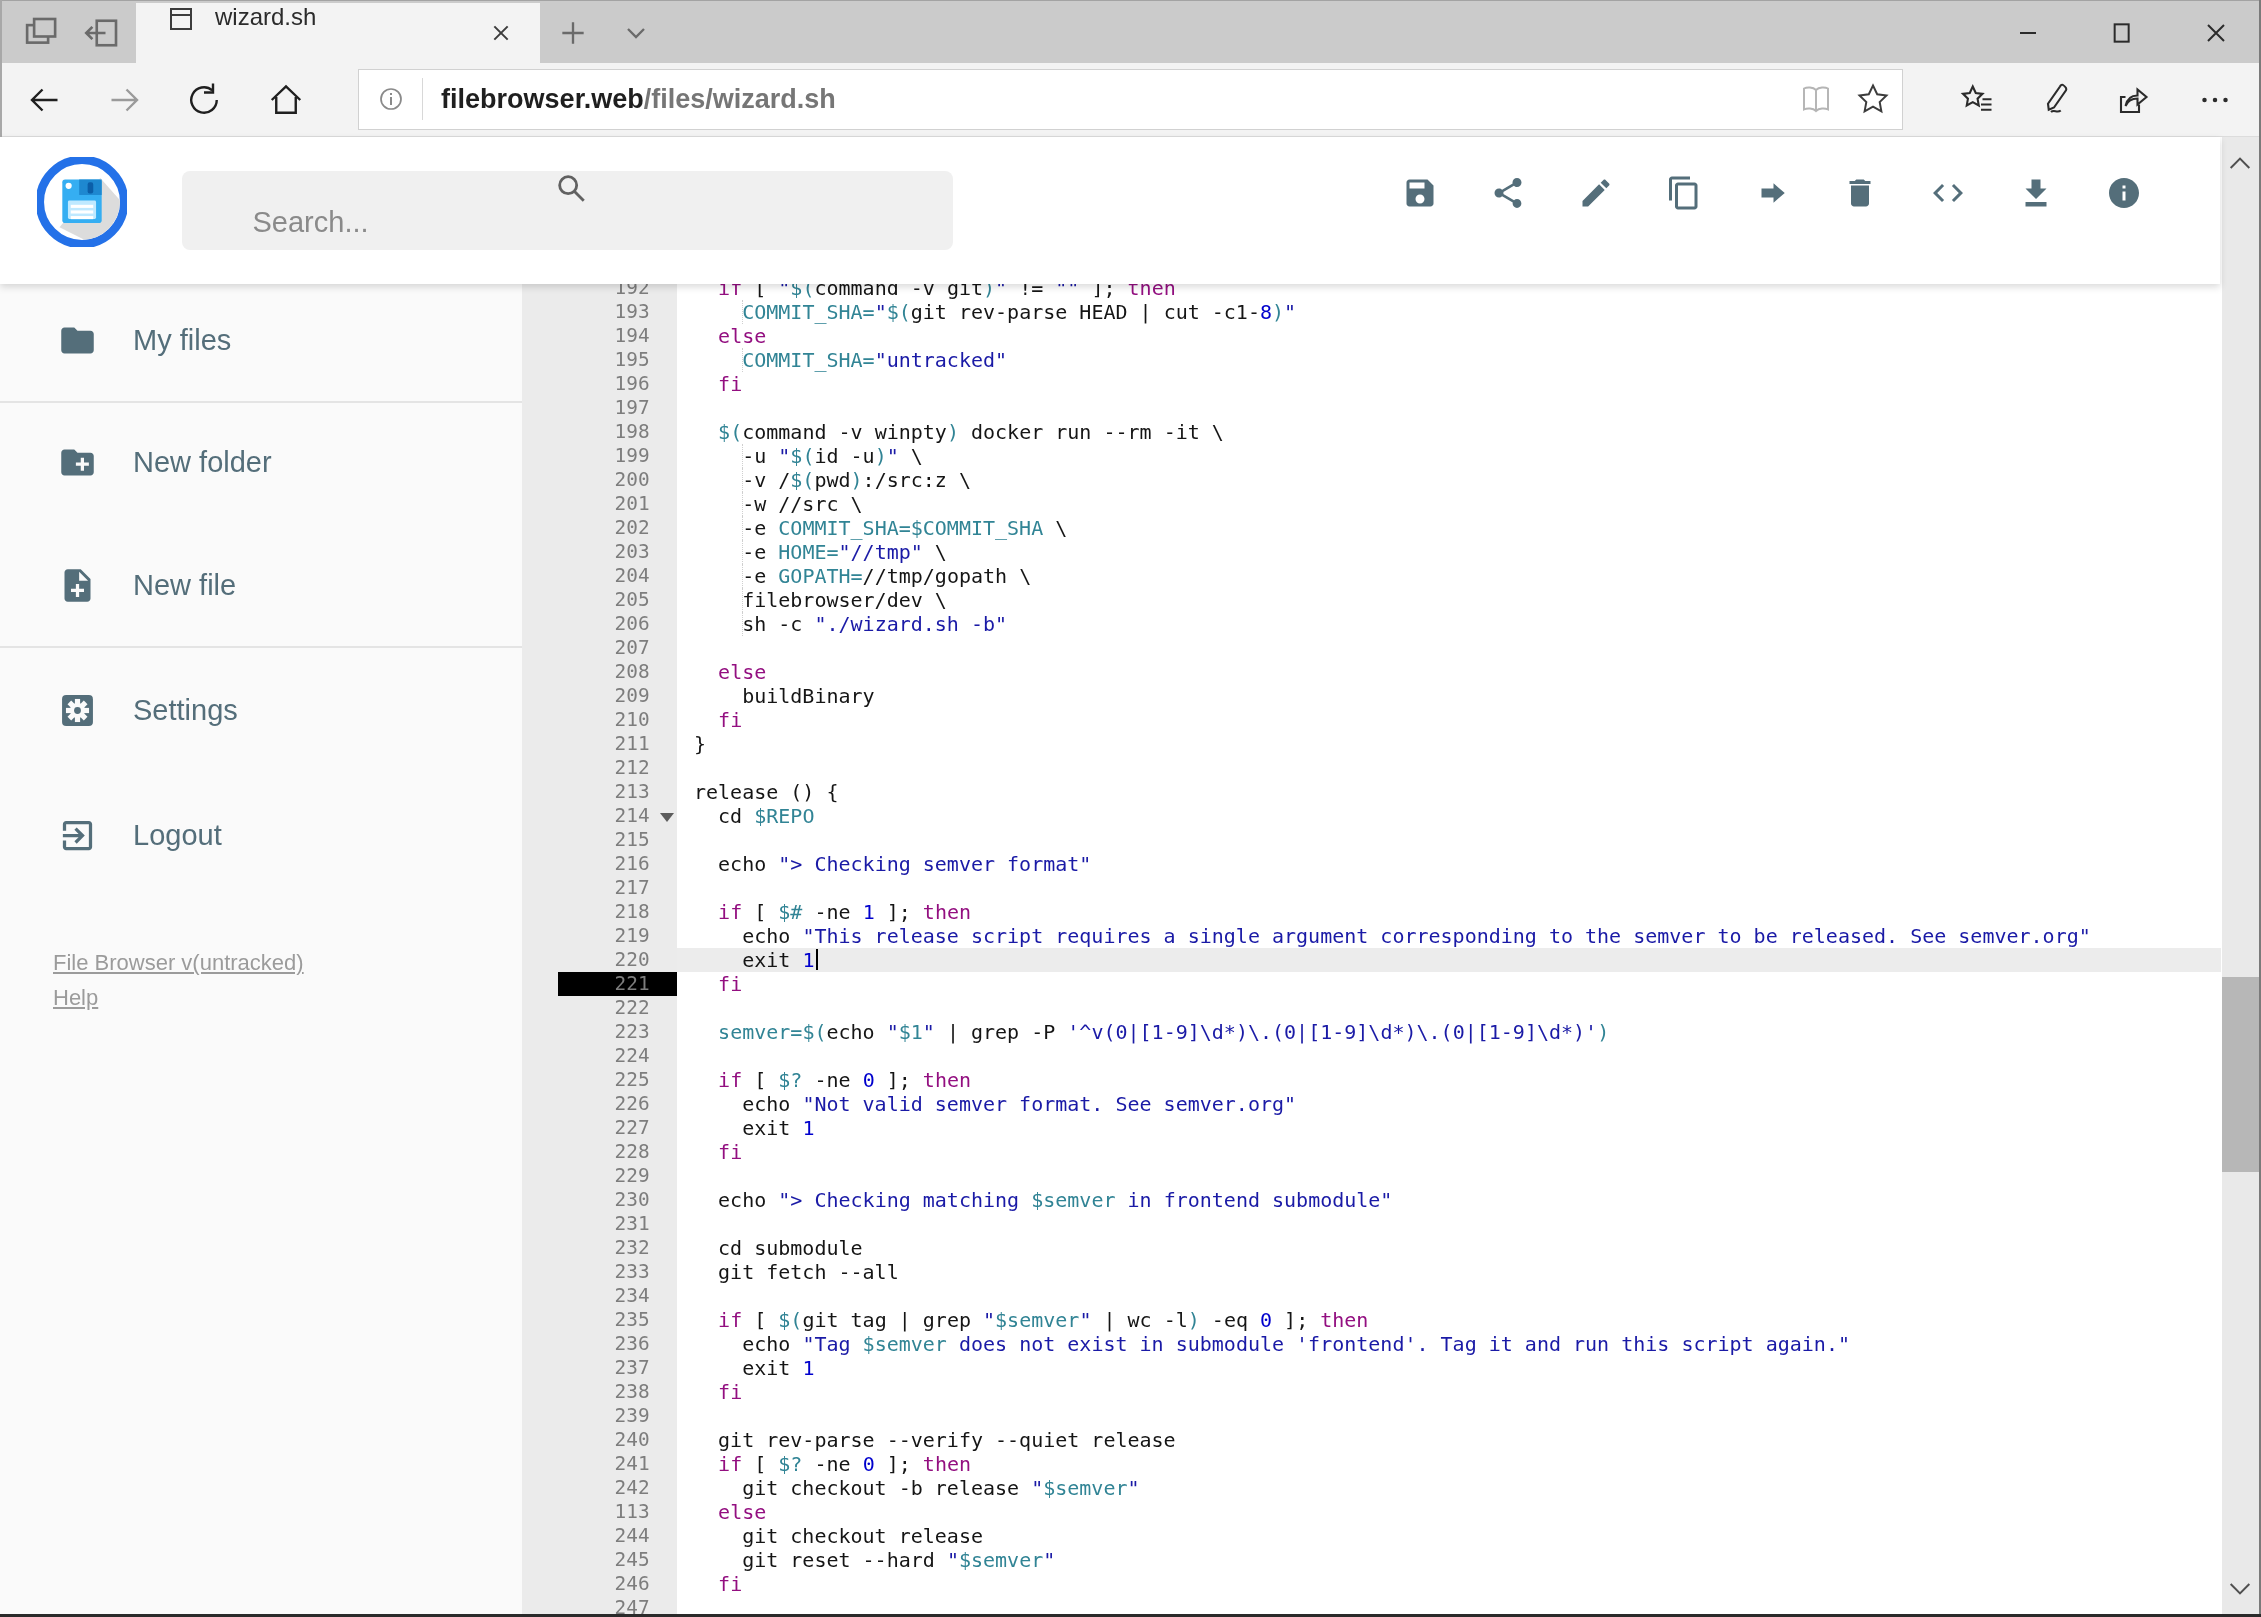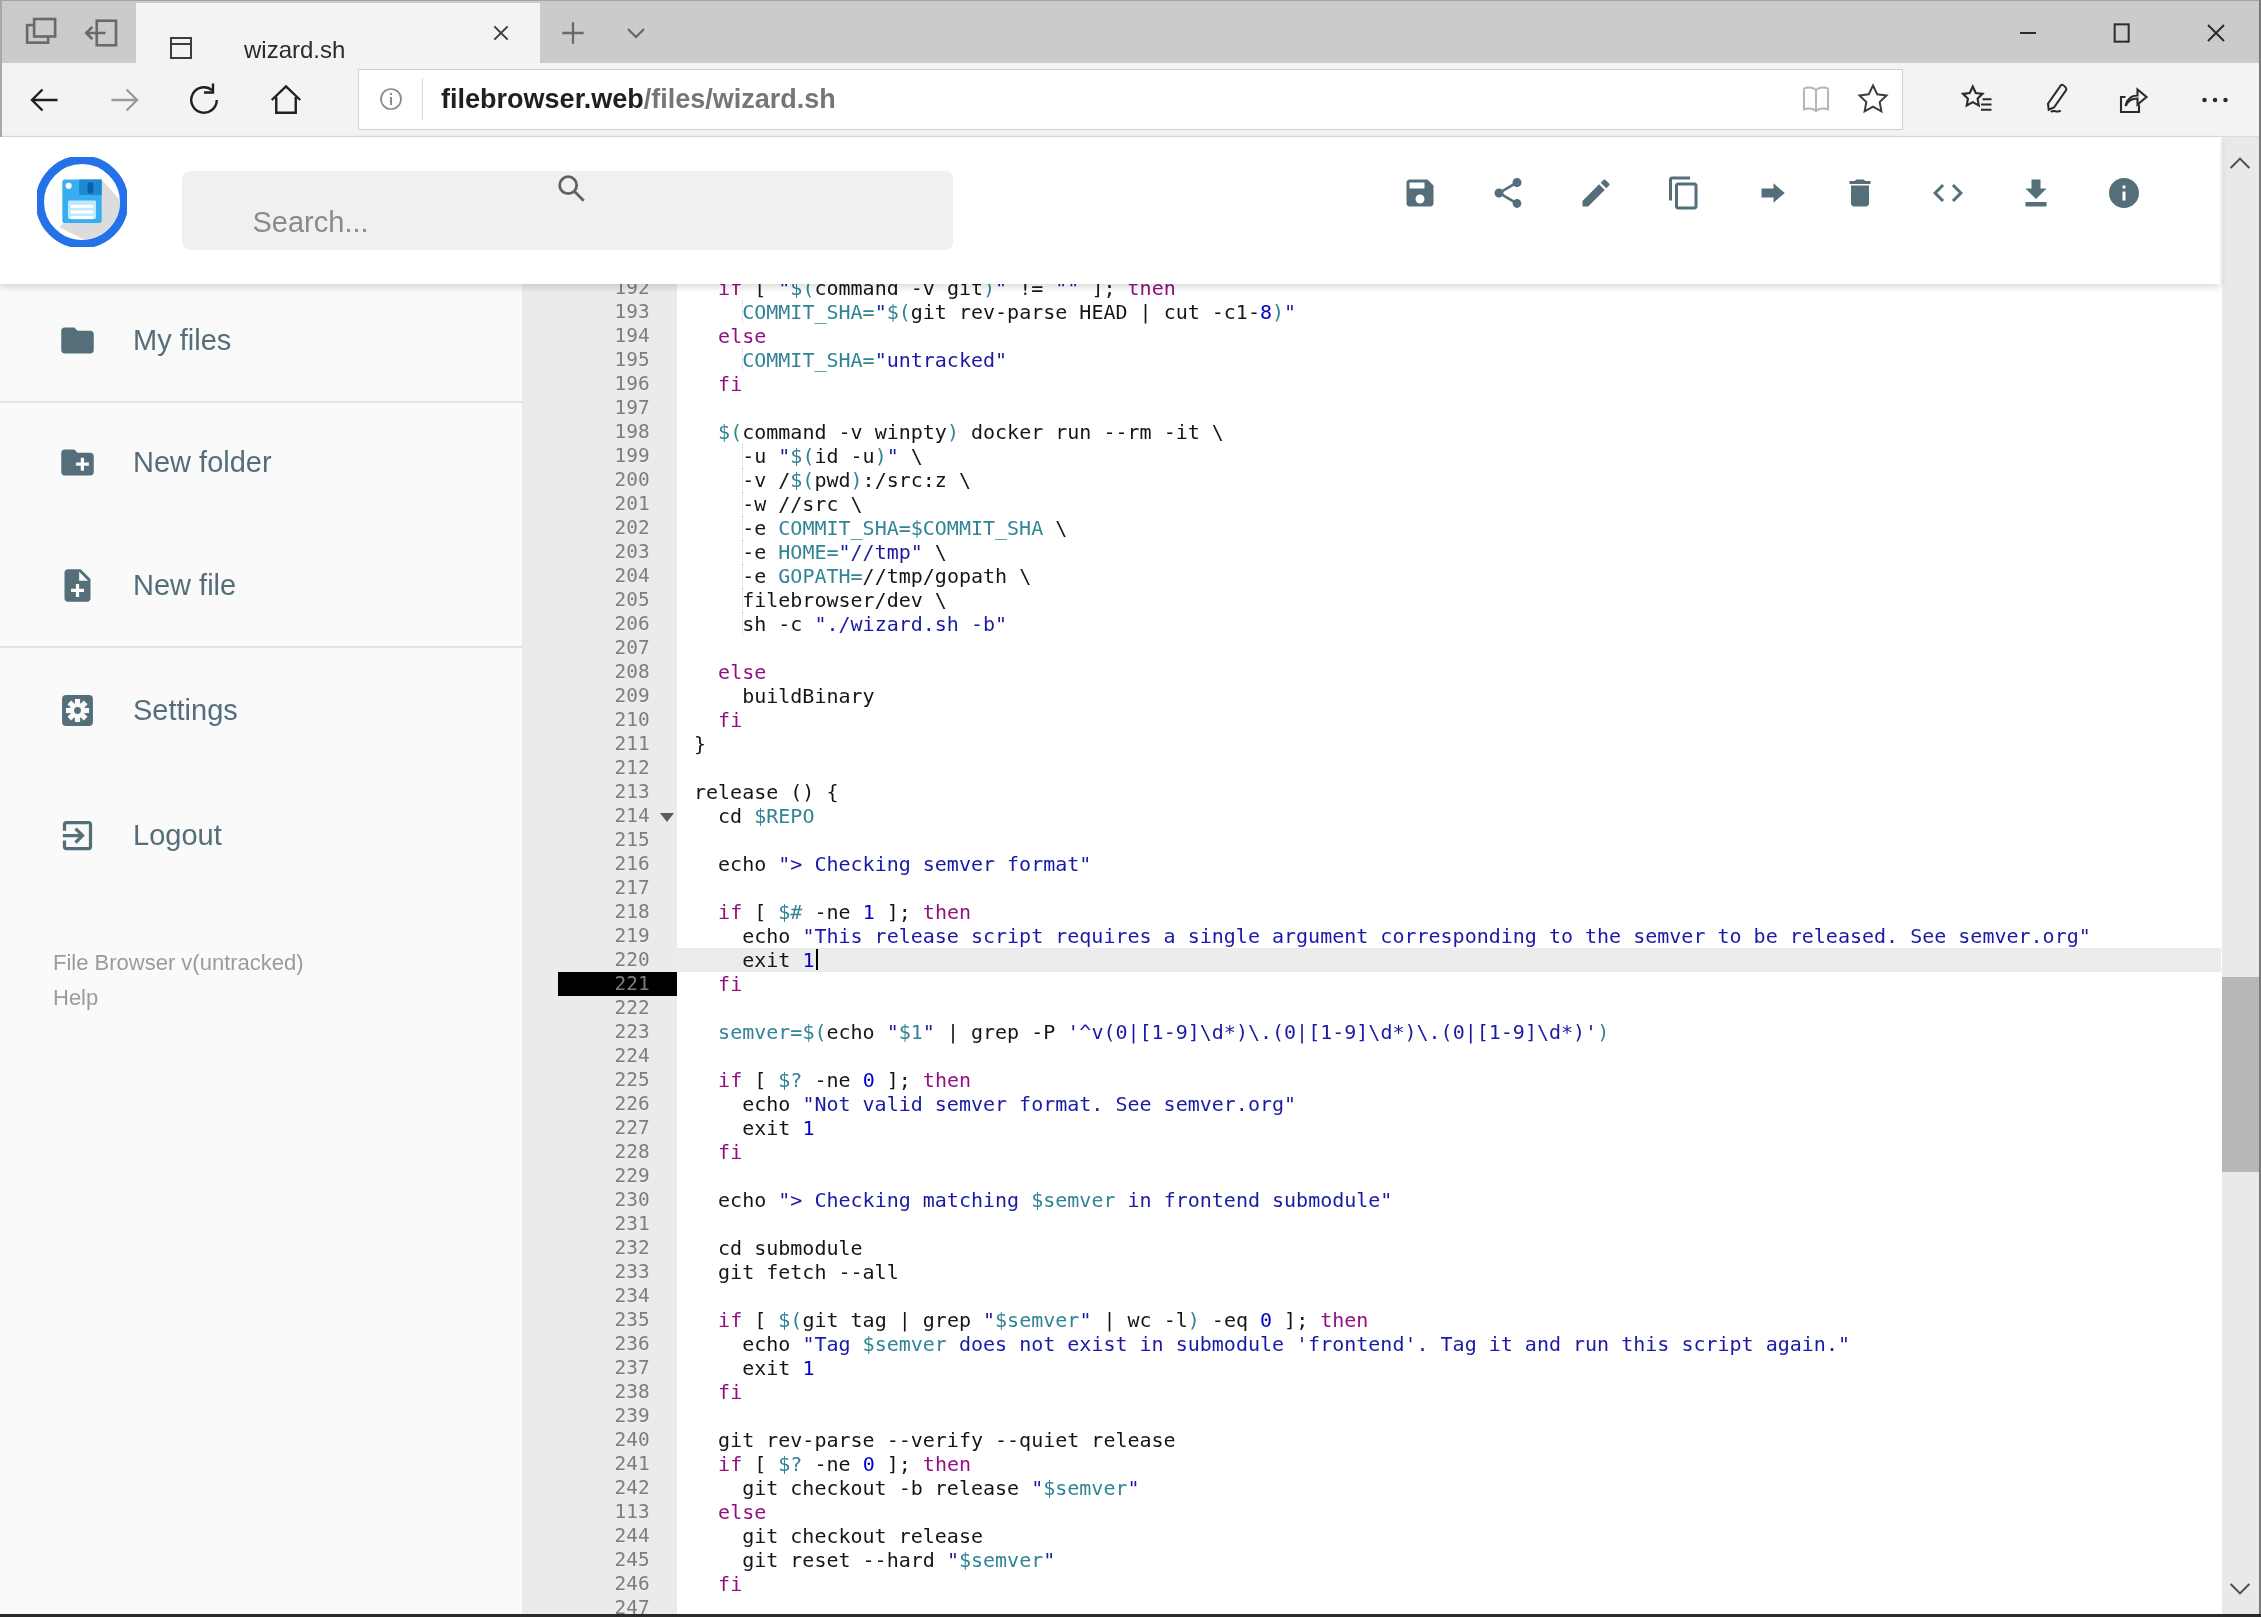--- a/index.html
+++ b/index.html
@@ -4,21 +4,21 @@
 <title>wizard.sh</title>
 <style>
   html,body{margin:0;padding:0;}
   body{width:2261px;height:1617px;position:relative;overflow:hidden;background:#fff;
        font-family:"Liberation Sans",sans-serif;}
   
   .titlebar{position:absolute;left:0;top:0;width:2261px;height:63px;background:#cbcbcb;
             border-top:1.6px solid #a3a3a3;box-sizing:border-box;}
   .tbicon{position:absolute;top:11.3px;width:42px;height:42px;}
   .tab{position:absolute;left:136px;top:1.6px;width:404px;height:61px;background:#f3f3f3;
-       display:flex;align-items:flex-end;gap:29px;}
+       display:flex;align-items:flex-start;}
   .tab-title{font-size:24px;color:#2b2b2b;margin-left:18px;white-space:nowrap;}
   .tab-close{position:absolute;right:22.6px;top:14.5px;width:32px;height:32px;}
   .newtab,.tabchev{position:absolute;top:16px;width:36px;height:32px;}
   .winbtn{position:absolute;top:9.7px;width:45px;height:44px;display:flex;align-items:center;justify-content:center;}
   .navbar{position:absolute;left:0;top:63px;width:2261px;height:74px;background:#f3f3f3;
           border-bottom:1.6px solid #dcdcdc;box-sizing:border-box;}
   .navic{position:absolute;top:19.4px;width:36px;height:36px;}
   .urlbar{position:absolute;left:358px;top:5.7px;width:1545px;height:61px;background:#fff;
           border:1.6px solid #d1d1d1;box-sizing:border-box;display:flex;align-items:center;}
   .url-info{margin-left:16px;width:32px;height:32px;flex:0 0 auto;}
@@ -38,21 +38,21 @@
   .searchbox input::placeholder{color:#8a8a8a;}
   .mag{margin:0 21px 0 27.4px;width:34px;height:34px;flex:0 0 auto;}
   .actions{position:absolute;right:78px;top:38px;display:flex;gap:52px;align-items:center;}
   .abtn{width:36px;height:36px;}
   
   .sidebar{position:absolute;left:0;top:284px;width:522px;height:1330px;background:#fafafa;z-index:2;}
   .sditem{position:absolute;left:0;width:522px;height:81px;display:flex;align-items:center;cursor:pointer;}
   .sditem svg{margin-left:58px;flex:0 0 auto;}
   .sdlabel{font-size:29px;color:#546e7a;margin-left:36px;}
   .sddiv{position:absolute;left:0;width:522px;height:1.6px;background:#e4e4e4;}
-  .sdver{position:absolute;left:53px;font-size:22px;color:#9b9b9b;white-space:nowrap;}
+  .sdver{position:absolute;left:53px;font-size:22px;color:#9b9b9b;white-space:nowrap;text-decoration:underline;}
   
   .gutter{position:absolute;left:522px;top:284px;width:155px;height:1330px;background:#ebebeb;overflow:hidden;z-index:1;}
   .gutter-in,.code-in{position:relative;top:-8.5px;}
   .gcell{height:24px;box-sizing:border-box;position:relative;
          font-family:"DejaVu Sans Mono",monospace;font-size:19.4px;line-height:24px;
          color:#7d7d7d;text-align:right;padding-right:27.4px;}
   .gactive{background:#000000;margin-left:36px;}
   .fold{position:absolute;right:3.2px;top:9px;width:0;height:0;
         border-left:7.3px solid transparent;border-right:7.3px solid transparent;border-top:9.7px solid #5c5c5c;}
   .codearea{position:absolute;left:677px;top:284px;width:1544px;height:1330px;background:#fff;overflow:hidden;}

